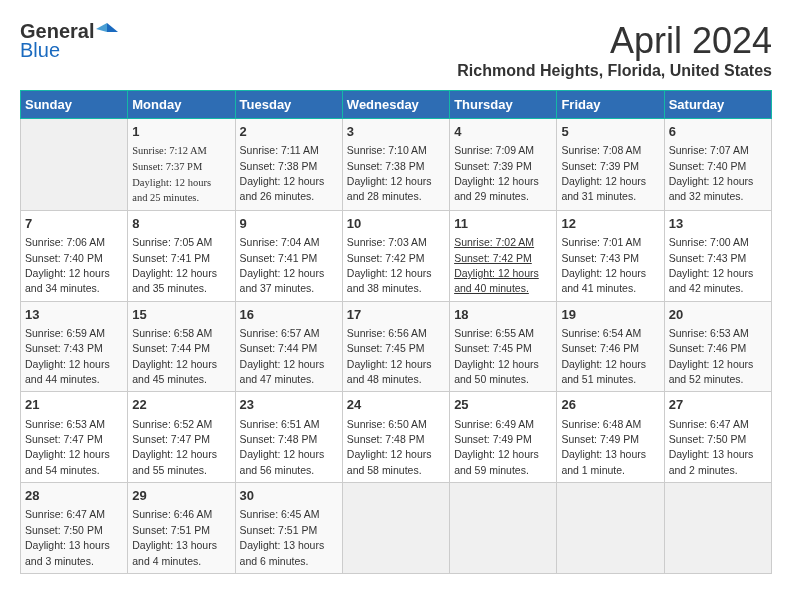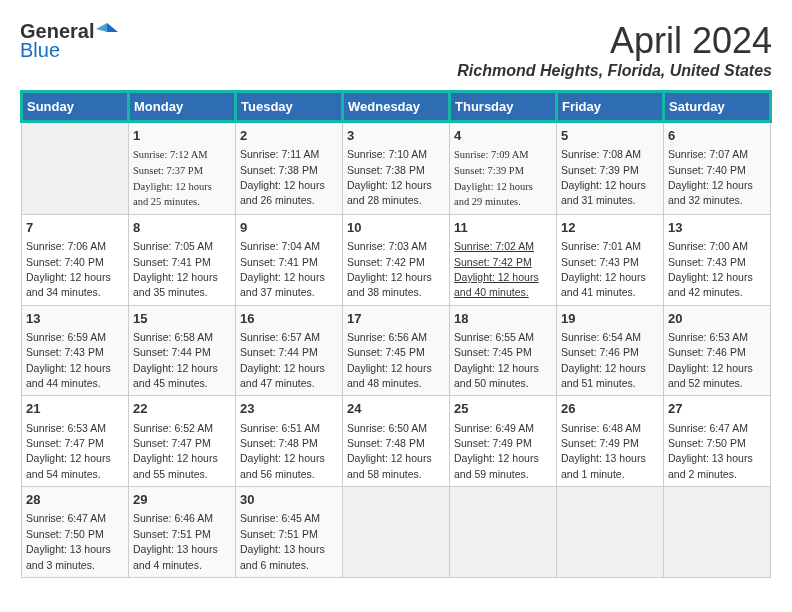--- a/index.html
+++ b/index.html
@@ -40,34 +40,33 @@
     }
     .main-title {
       font-size: 36px;
       color: #333;
       font-weight: normal;
     }
     .subtitle {
       font-size: 16px;
       color: #333;
       font-weight: bold;
-      font-style: italic;
     }
     table {
       width: 100%;
       border-collapse: collapse;
       font-size: 11px;
     }
     thead tr th {
       background-color: #2e6db4;
       color: #fff;
       padding: 6px 4px;
       font-size: 13px;
       font-weight: bold;
-      border: 3px solid #14b8a6;
+      border: 1px solid #14b8a6;
       text-align: left;
     }
     tbody tr td {
       border: 1px solid #ccc;
       vertical-align: top;
       padding: 4px 4px;
       height: 80px;
       width: calc(100% / 7);
       color: #333;
       line-height: 1.4;
@@ -132,21 +131,21 @@
 Daylight: 12 hours
 and 25 minutes.</span></td>
         <td><span class="day-number">2</span><span class="day-info" style="white-space: pre-line;">Sunrise: 7:11 AM
 Sunset: 7:38 PM
 Daylight: 12 hours
 and 26 minutes.</span></td>
         <td><span class="day-number">3</span><span class="day-info" style="white-space: pre-line;">Sunrise: 7:10 AM
 Sunset: 7:38 PM
 Daylight: 12 hours
 and 28 minutes.</span></td>
-        <td><span class="day-number">4</span><span class="day-info" style="white-space: pre-line; font-family: Liberation Serif, serif;">Sunrise: 7:09 AM
+        <td><span class="day-number">4</span><span class="day-info" style="white-space: pre-line;">Sunrise: 7:09 AM
 Sunset: 7:39 PM
 Daylight: 12 hours
 and 29 minutes.</span></td>
         <td><span class="day-number">5</span><span class="day-info" style="white-space: pre-line;">Sunrise: 7:08 AM
 Sunset: 7:39 PM
 Daylight: 12 hours
 and 31 minutes.</span></td>
         <td><span class="day-number">6</span><span class="day-info" style="white-space: pre-line;">Sunrise: 7:07 AM
 Sunset: 7:40 PM
 Daylight: 12 hours

